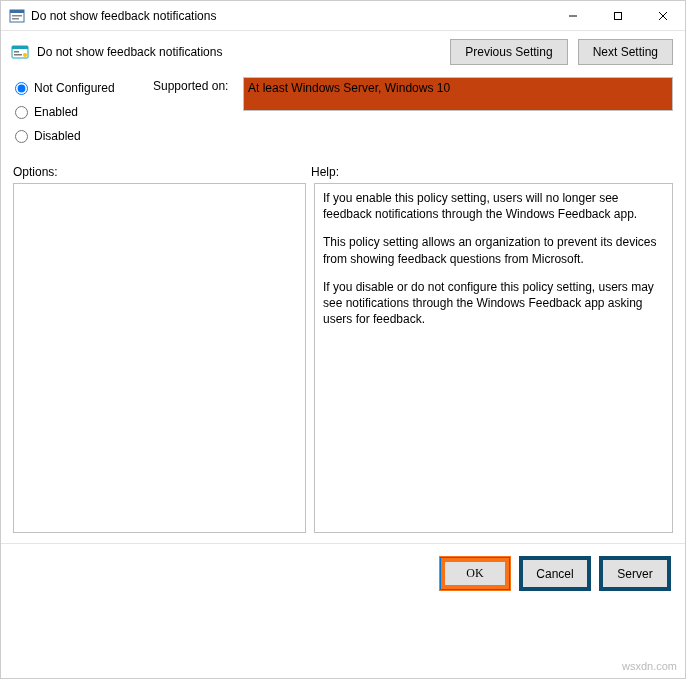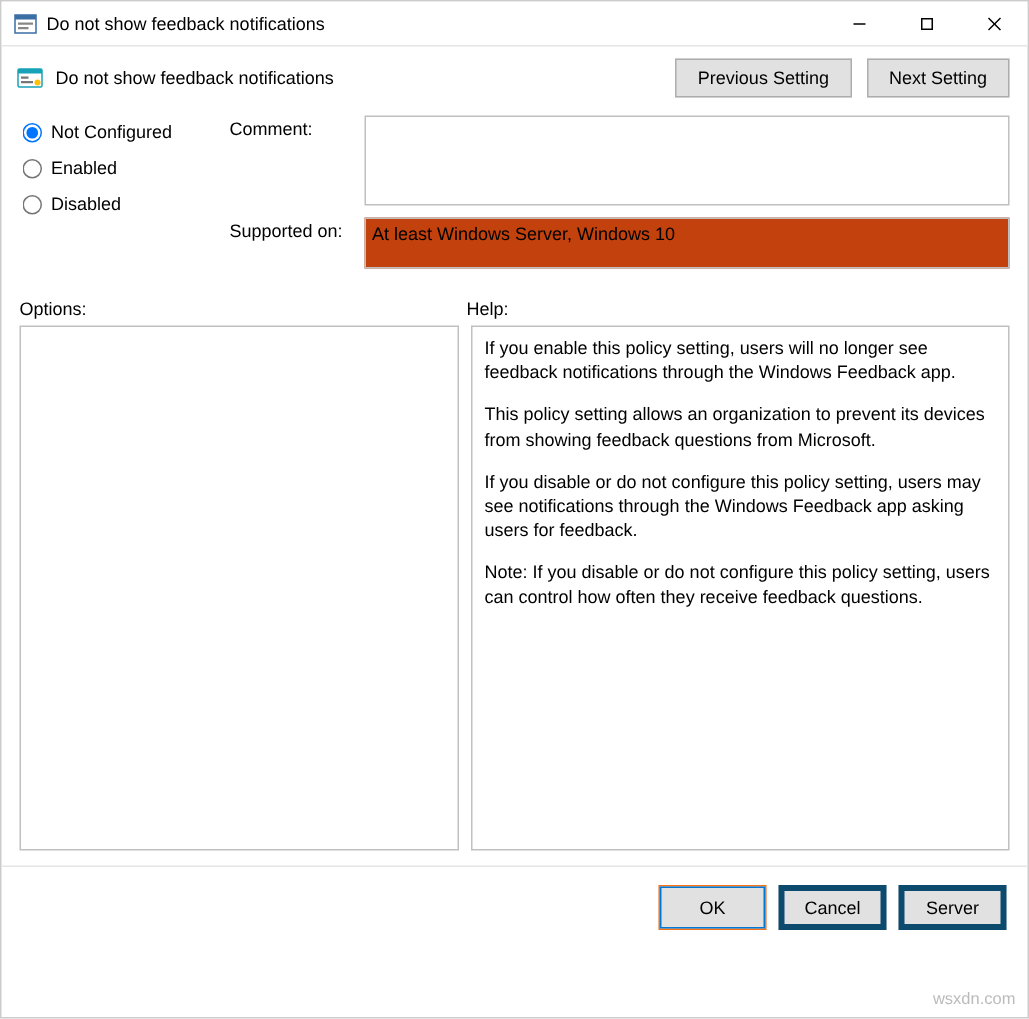--- a/index.html
+++ b/index.html
@@ -133,23 +133,24 @@
   }
   .dlg-btn {
     min-width: 72px;
     padding: 4px 10px;
     background: #e1e1e1;
     border: 4px solid #0c4a6e;
     font-family: inherit;
     font-size: 12px;
   }
   .dlg-btn.default {
-    border: 1px solid #f97316;
+    border: 6px solid #f97316;
     outline: 1px solid #0078d7;
     outline-offset: -2px;
+    font-family: Liberation Serif, serif;
   }
 
   .watermark {
     position: absolute;
     right: 8px;
     bottom: 6px;
     font-size: 11px;
     color: #bbb;
     pointer-events: none;
   }
@@ -214,42 +215,37 @@
       <span>Enabled</span>
     </label>
     <label class="radio-row">
       <input type="radio" name="state" style="">
       <span>Disabled</span>
     </label>
   </div>
 
   <div class="labeled-fields">
     <div class="field-row">
-      <div class="field-label">Comment:</div>
-      <textarea class="textbox comment-box" style=""></textarea>
-    </div>
-    <div class="field-row">
       <div class="field-label">Supported on:</div>
       <textarea class="textbox-ro supported-box" readonly="" style="">At least Windows Server, Windows 10</textarea>
     </div>
   </div>
 </div>
 
 <div class="labels-row">
   <div class="left">Options:</div>
   <div>Help:</div>
 </div>
 
 <div class="panes">
   <div class="pane options"></div>
   <div class="pane help">
     <p>If you enable this policy setting, users will no longer see feedback notifications through the Windows Feedback app.</p>
     <p>This policy setting allows an organization to prevent its devices from showing feedback questions from Microsoft.</p>
     <p>If you disable or do not configure this policy setting, users may see notifications through the Windows Feedback app asking users for feedback.</p>
-    <p>Note: If you disable or do not configure this policy setting, users can control how often they receive feedback questions.</p>
   </div>
 </div>
 
 <div class="button-bar">
   <button class="dlg-btn default">OK</button>
   <button class="dlg-btn">Cancel</button>
   <button class="dlg-btn">Server</button>
 </div>
 
 <div class="watermark">wsxdn.com</div>

